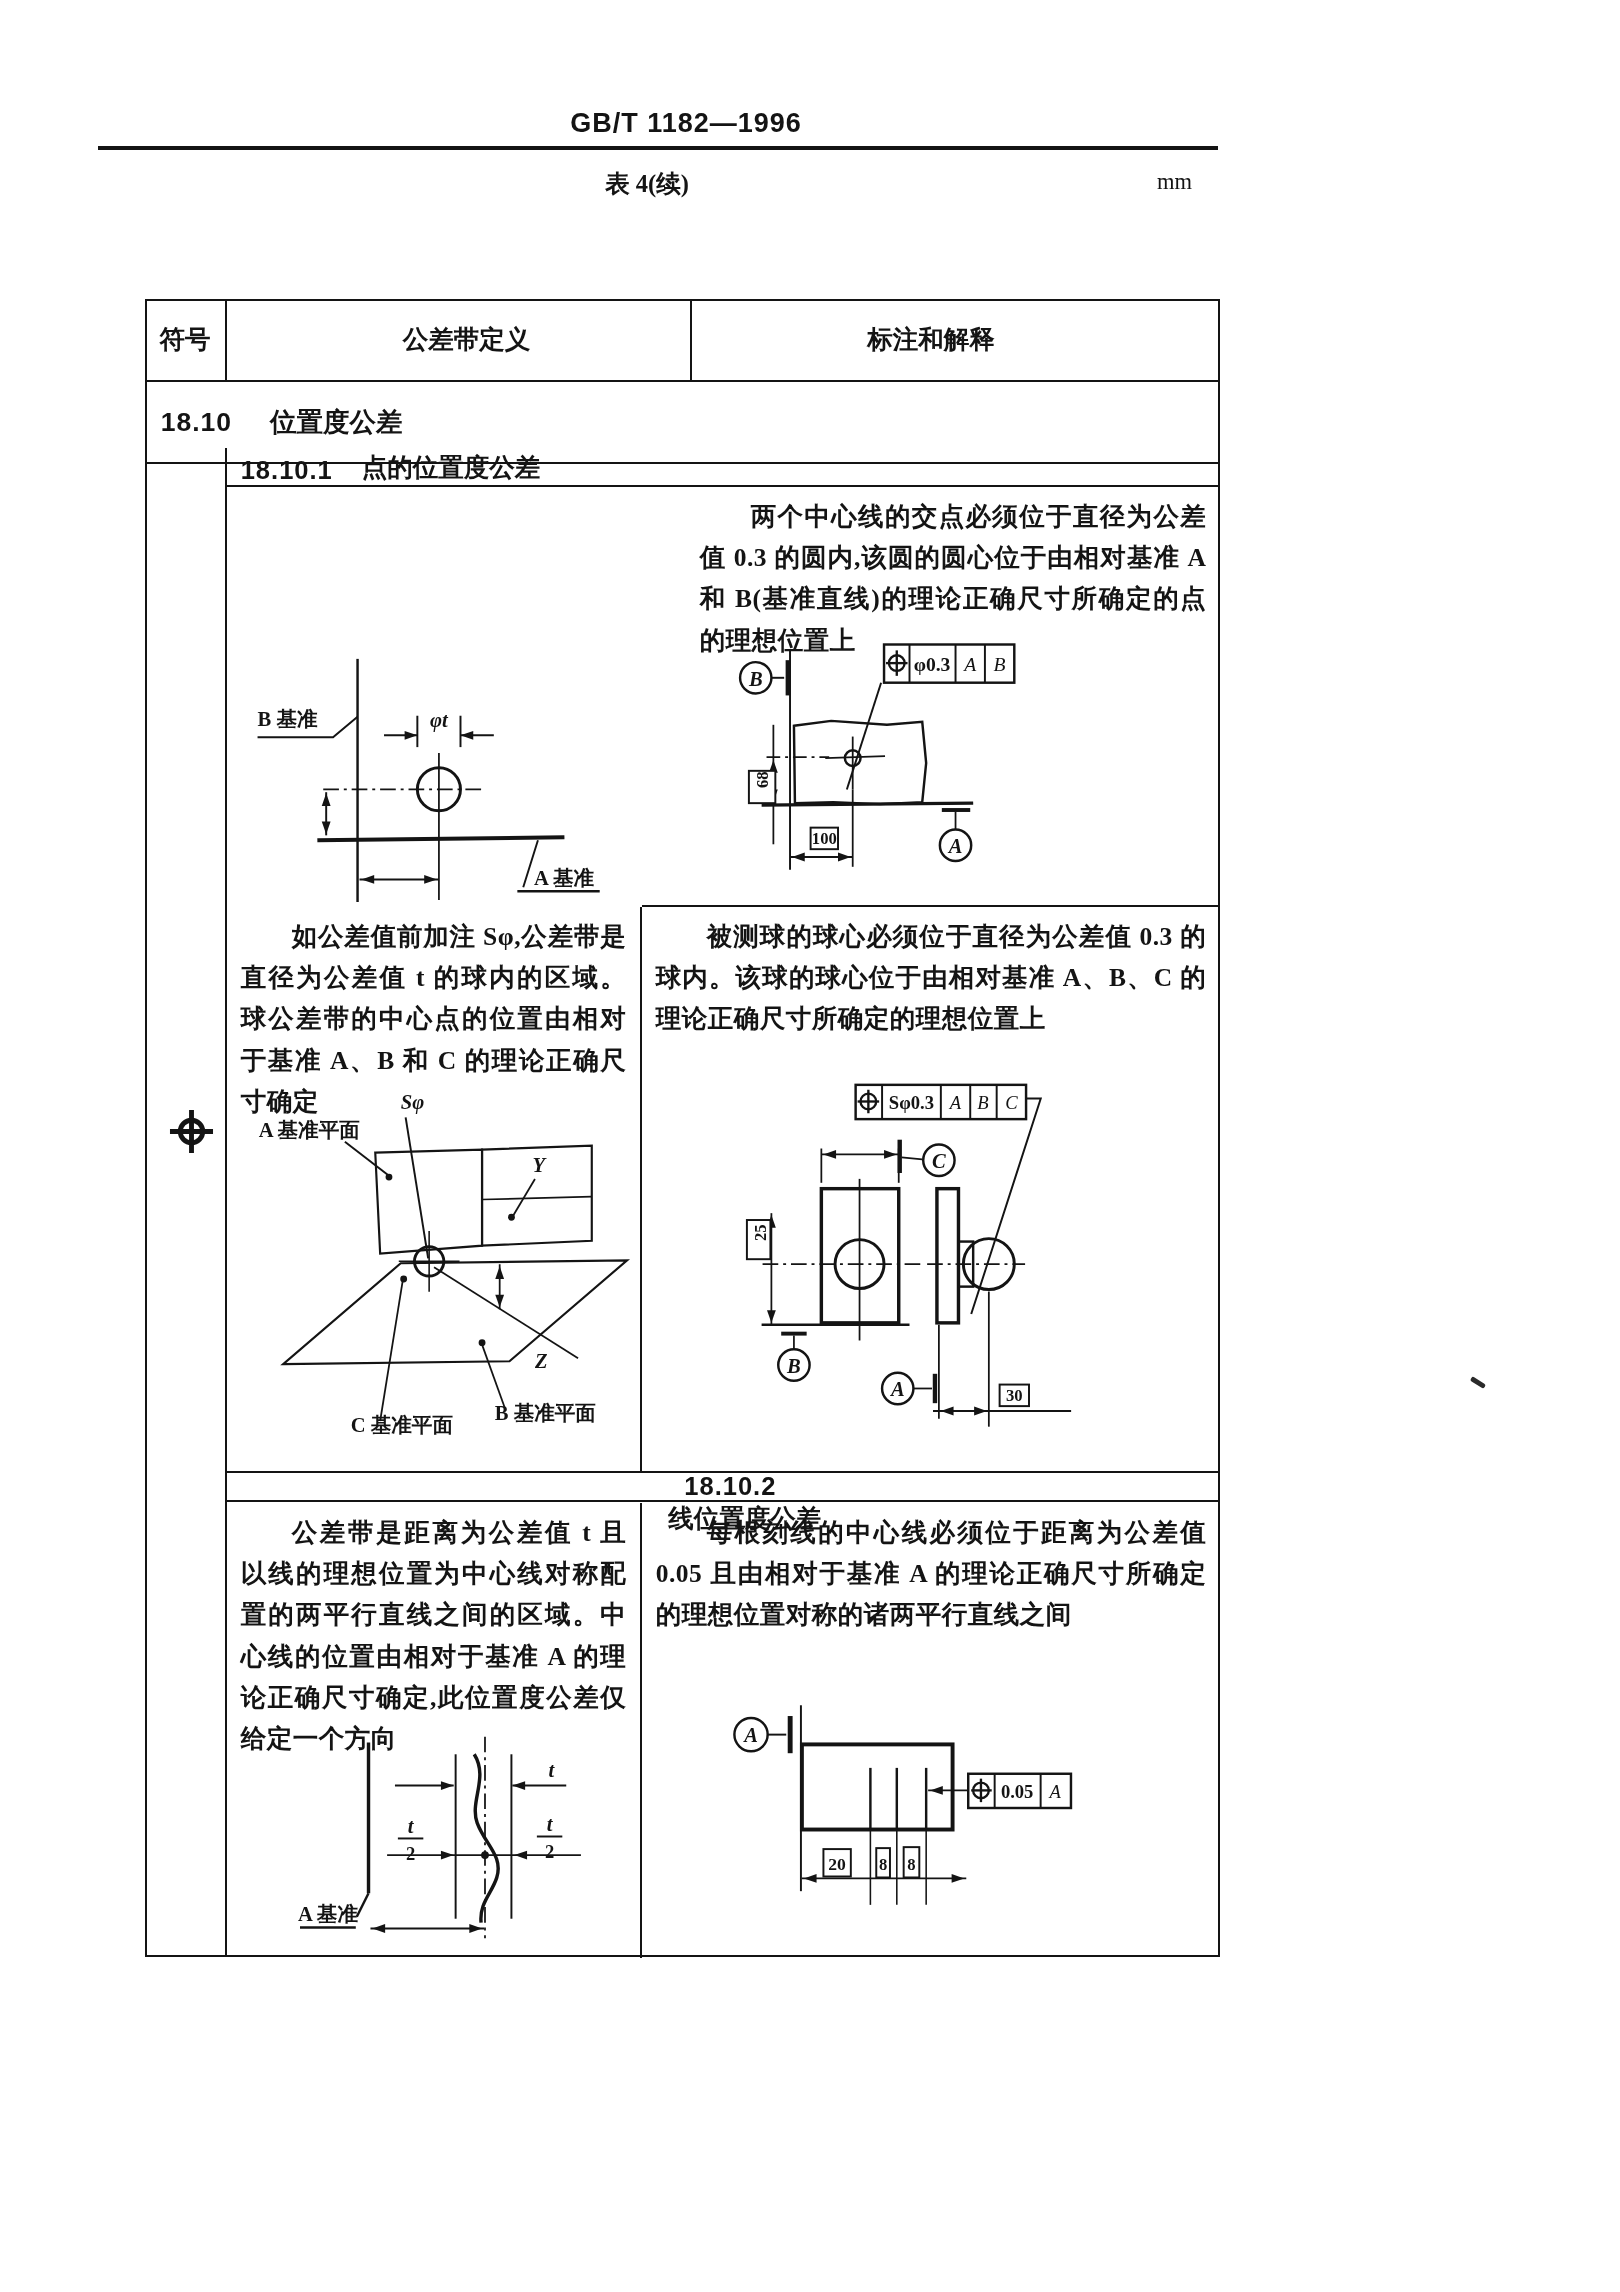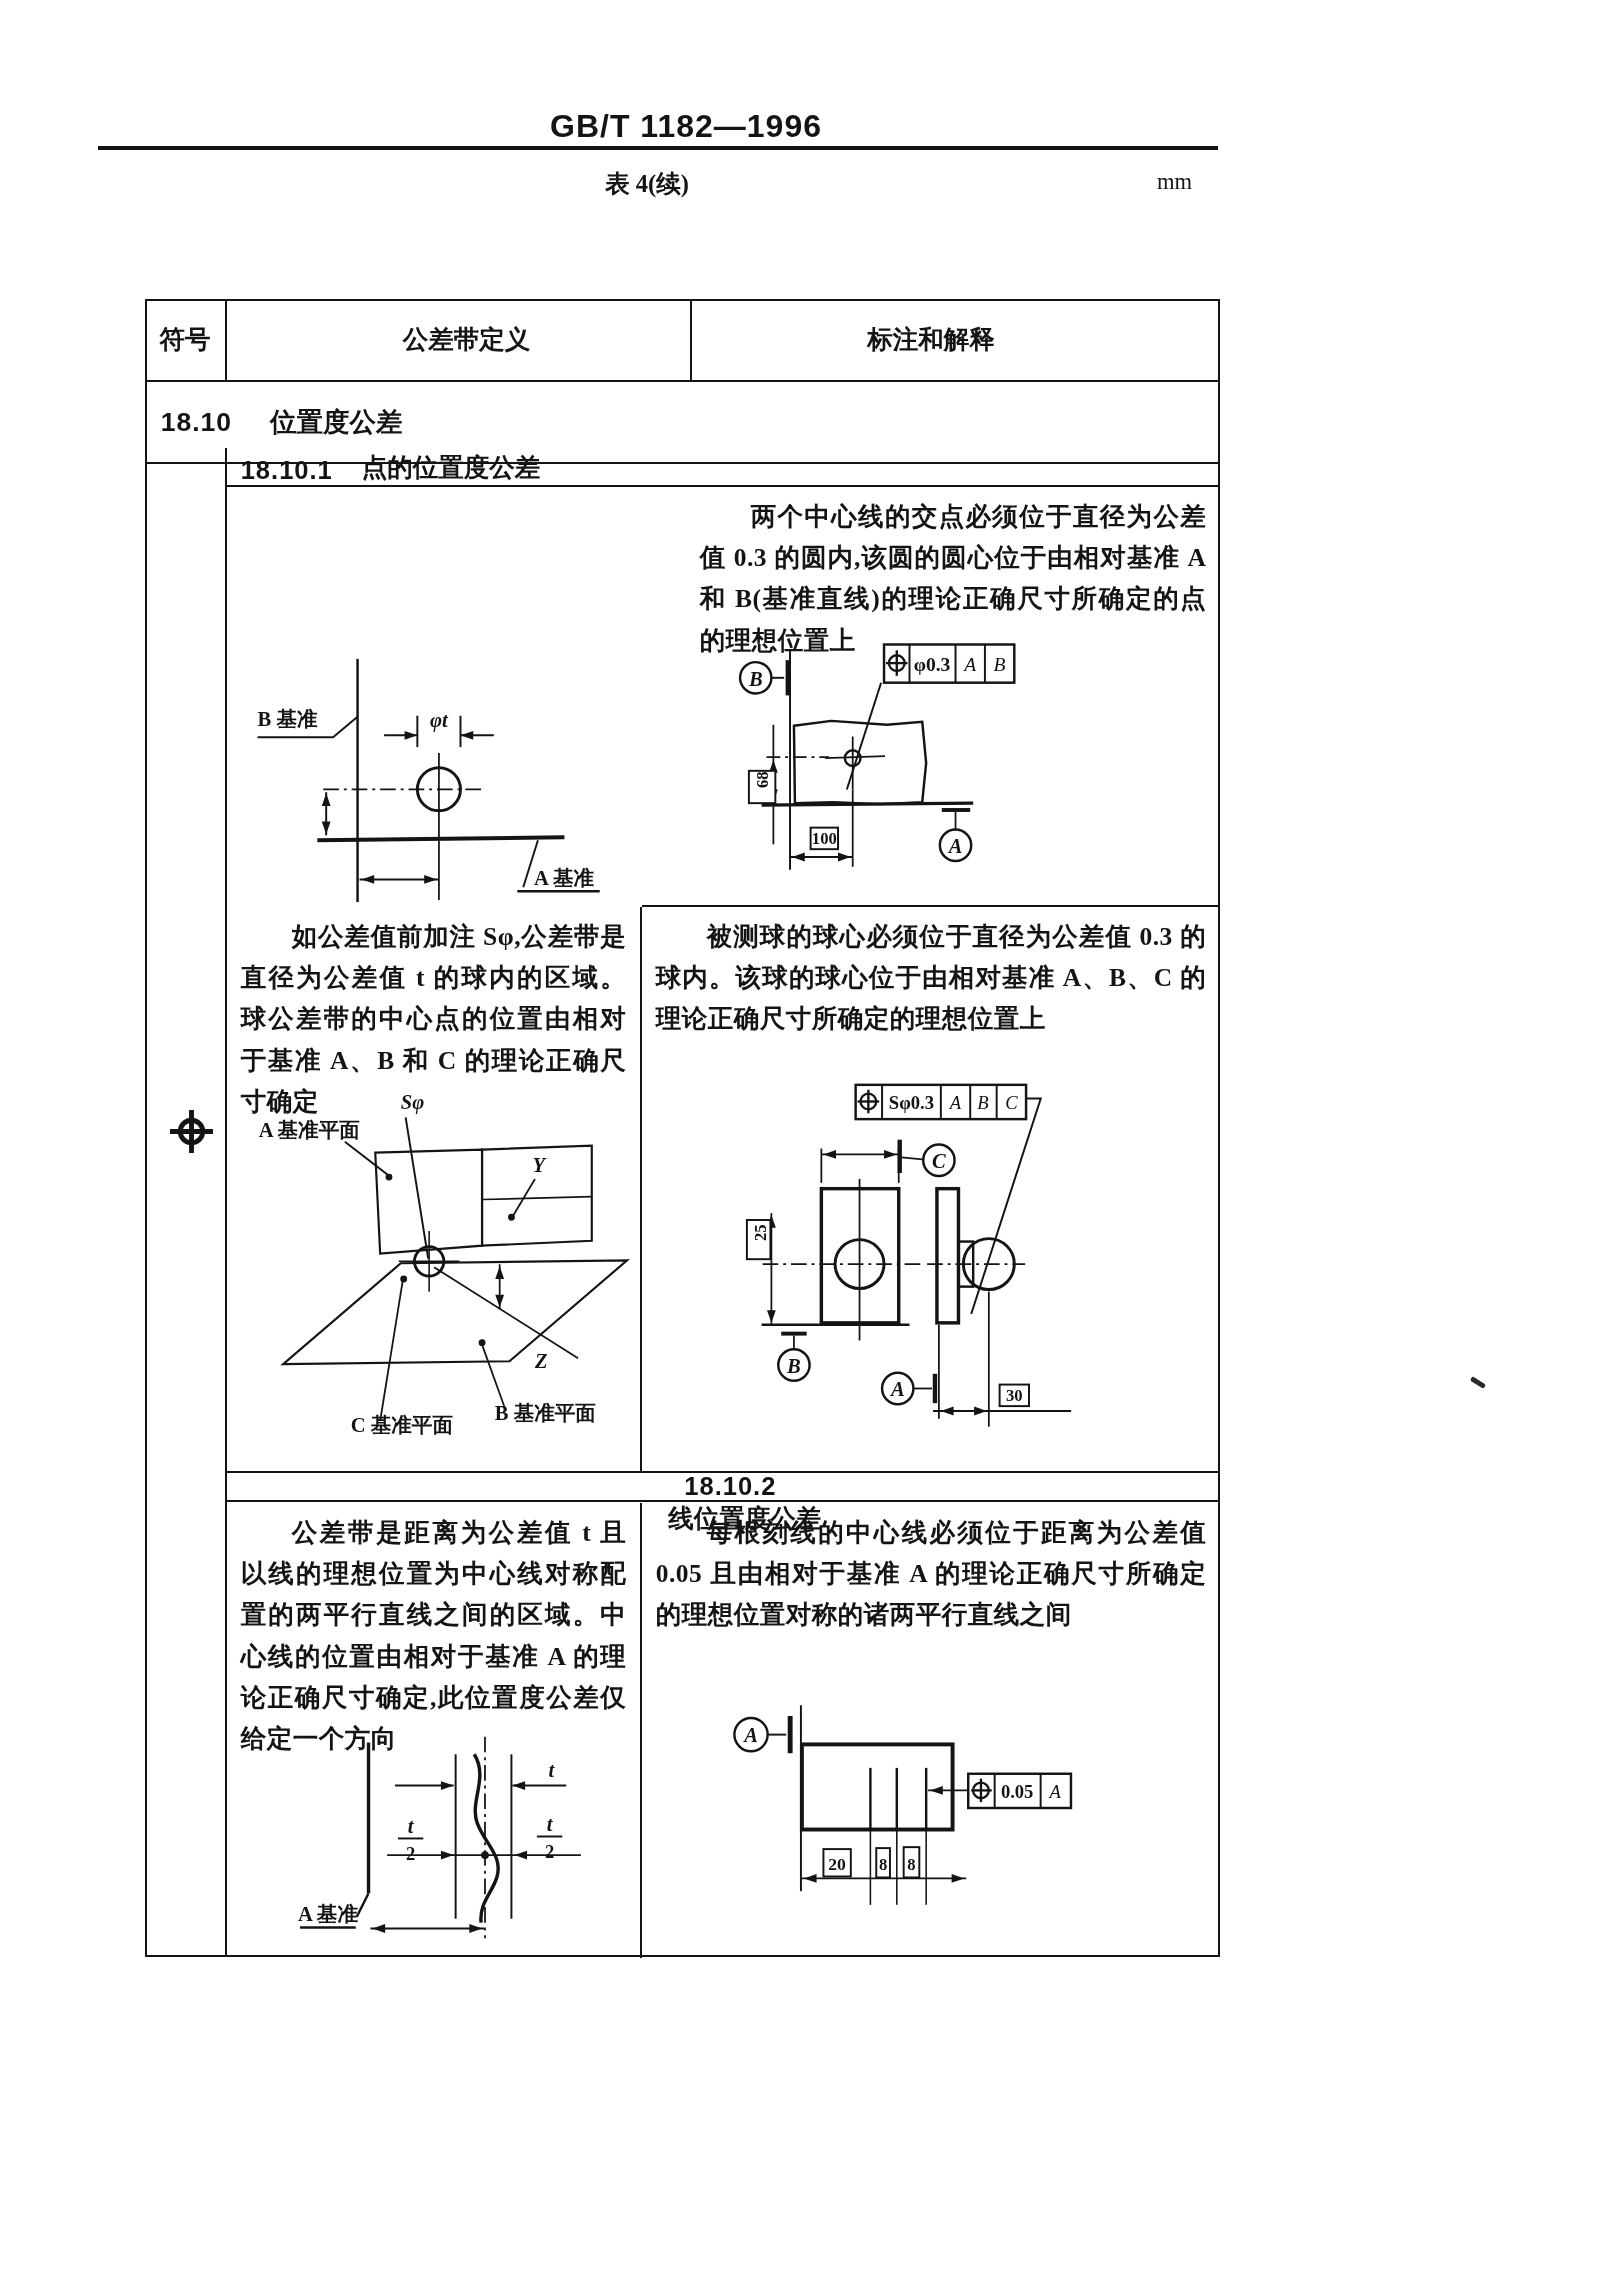--- a/index.html
+++ b/index.html
@@ -4,21 +4,21 @@
 <style>
   html,body{margin:0;padding:0;background:#e8e8e4;}
   .page{
     position:relative;width:1620px;height:2293px;background:#ffffff;
     font-family:"Liberation Serif",serif;color:#141414;overflow:hidden;
   }
   .abs{position:absolute;box-sizing:border-box;}
   .doc-number{
     left:529px;top:108px;width:314px;text-align:center;
     font-family:"Liberation Sans",sans-serif;font-weight:bold;
-    font-size:32px;letter-spacing:1px;
+    font-size:27px;letter-spacing:1px;
   }
   .header-rule{left:98px;top:146px;width:1120px;height:3.9px;background:#141414;}
   .table-title{left:549px;top:167px;width:196px;text-align:center;font-size:24.5px;font-weight:600;}
   .unit-label{left:1157px;top:169px;width:59px;font-size:22.5px;}
   .cell{border:0 solid #141414;}
   .b-r{border-right-width:2.5px;}
   .b-b{border-bottom-width:2.5px;}
   .tbl-outer{left:145px;top:299px;width:1075px;height:1658px;border:2.9px solid #141414;}
   .th{display:flex;align-items:center;justify-content:center;
       font-size:25.5px;font-weight:700;}

